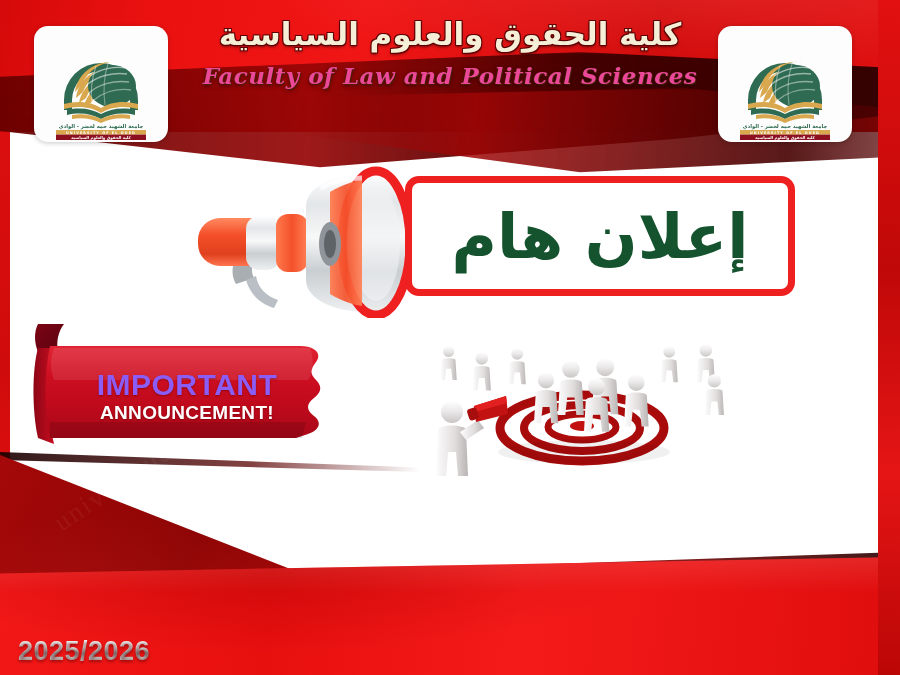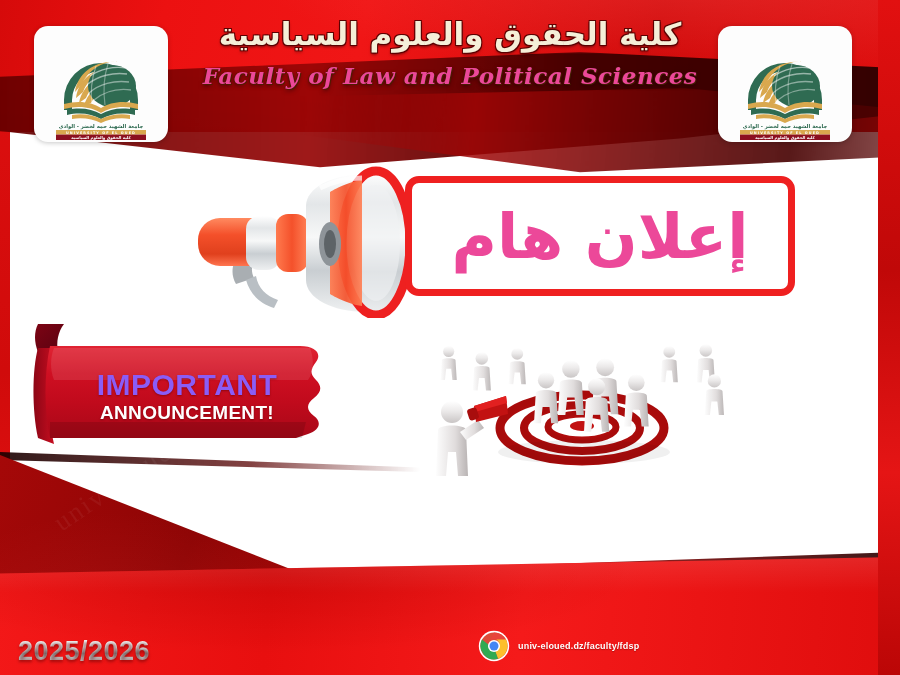--- a/index.html
+++ b/index.html
@@ -213,21 +213,21 @@
     position: absolute;
     left: 232px; top: 30px;
     width: 376px; height: 96px;
     display: flex;
     align-items: center;
     justify-content: center;
     direction: rtl;
     font-family: "DejaVu Sans", sans-serif;
     font-weight: bold;
     font-size: 62px;
-    color: #ec4899;
+    color: #14532d;
     letter-spacing: 2px;
   }
   .mega-svg { position: absolute; left: 0; top: 0; }
 
   
   #ribbon {
     position: absolute;
     left: 20px; top: 318px;
     width: 330px; height: 142px;
   }
@@ -569,27 +569,15 @@
 
         <path d="M44 8 L76 -2 L78 16 L46 24 Z" fill="#c21212"></path>
         <path d="M44 8 L76 -2 L77 5 L45 14 Z" fill="#e22020"></path>
         <rect x="38" y="10" width="10" height="12" rx="3" fill="#a80d0d" transform="rotate(-18 43 16)"></rect>
       </g>
     </svg>
   </div>
 
   <div class="year">2025/2026</div>
 
-  <div class="foot-item" id="foot-web">
-    <svg class="foot-icon" viewBox="0 0 40 40">
-      <circle cx="20" cy="20" r="19" fill="#ffffff"></circle>
-      <circle cx="20" cy="20" r="17" fill="#dd4b39"></circle>
-      <path d="M20 3 A17 17 0 0 1 35 12 L23 12 A8 8 0 0 0 13.5 16 Z" fill="#e8453c"></path>
-      <path d="M35 12 A17 17 0 0 1 25 36 L21 25 A8 8 0 0 0 27 17 A8 8 0 0 0 23 12 Z" fill="#fdbf2d"></path>
-      <path d="M25 36 A17 17 0 0 1 5 12 L14 19 A8 8 0 0 0 21 25 Z" fill="#31aa52"></path>
-      <circle cx="20" cy="20" r="7.6" fill="#ffffff"></circle>
-      <circle cx="20" cy="20" r="5.6" fill="#4285f4"></circle>
-    </svg>
-    <span class="foot-url">univ-eloued.dz/faculty/fdsp</span>
-  </div>
 
 
 </div>
 
 </body></html>

